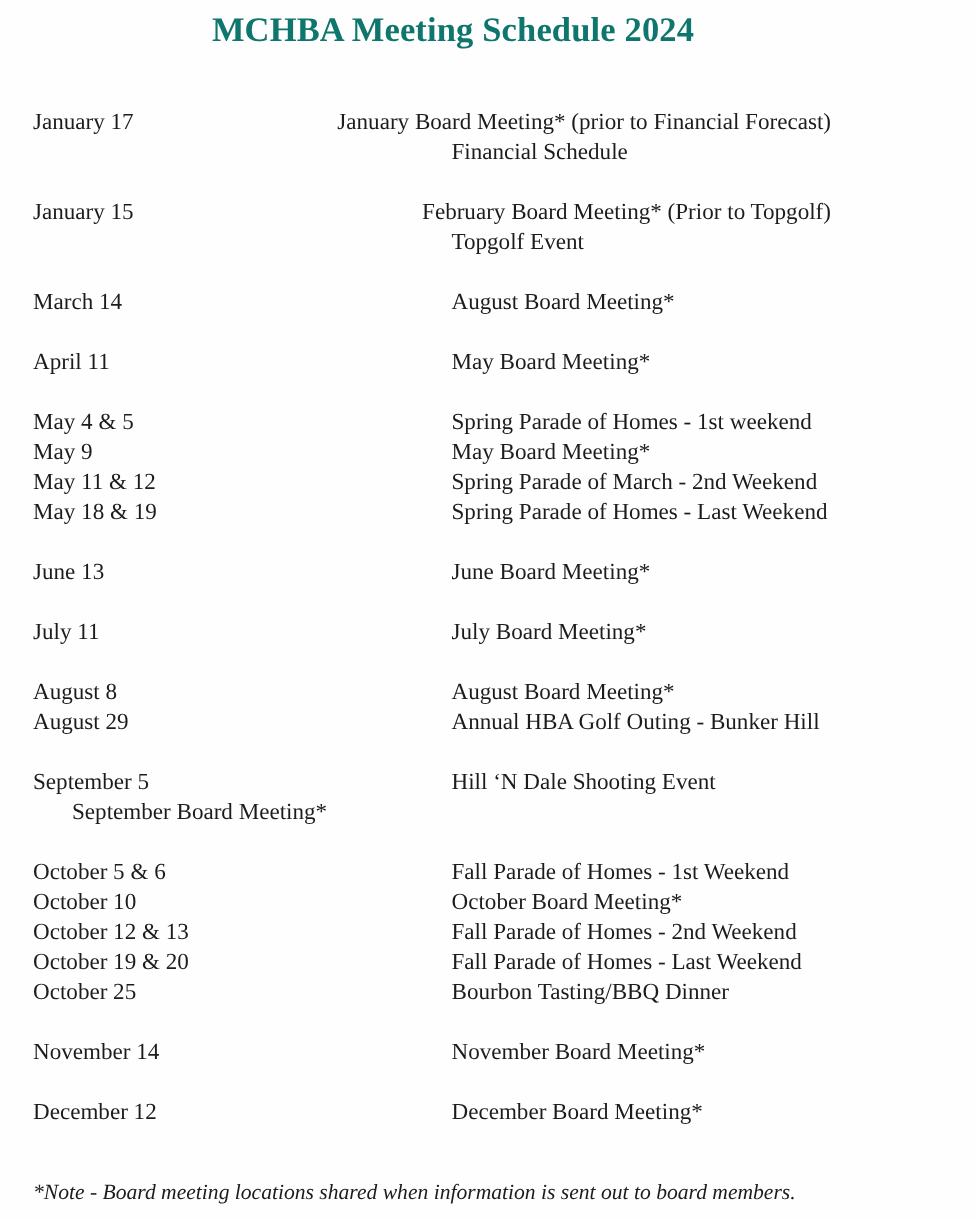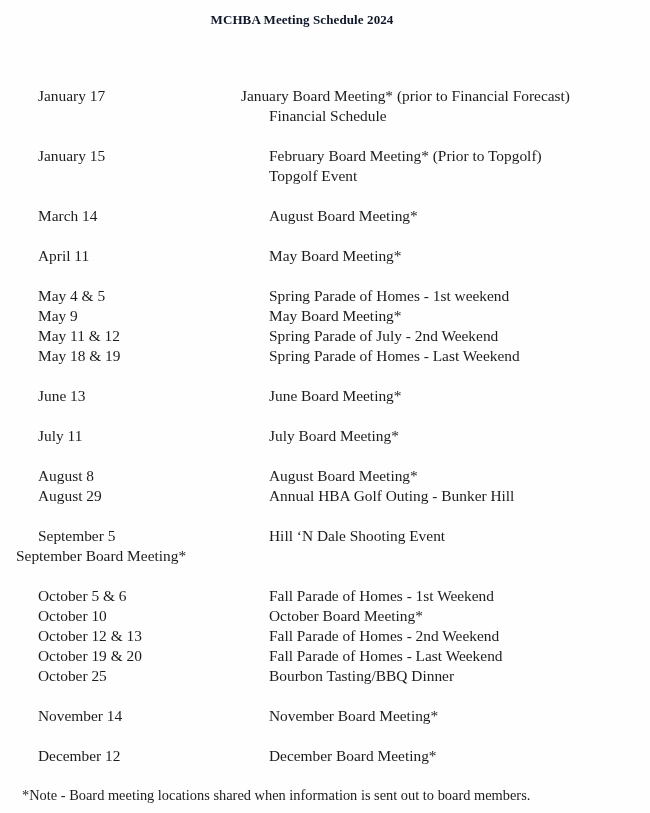--- a/index.html
+++ b/index.html
@@ -25,33 +25,32 @@
     background: #fefefe;
     box-sizing: border-box;
   }
 
   .doc-title {
     position: absolute;
     top: 8px;
     left: 0;
     width: 604px;
     text-align: center;
-    font-size: 13px;
+    font-size: 23px;
     font-weight: bold;
     letter-spacing: 0.1px;
-    color: #0f172a;
+    color: #0f766e;
     line-height: 24px;
   }
 
   .schedule {
     position: absolute;
-    top: 86px;
+    top: 72px;
     left: 0;
     width: 554px;
-    padding-left: 16px;
   }
 
   .month-block {
     margin-bottom: 20px;
   }
 
   .entry-row {
     display: flex;
     align-items: baseline;
     height: 20px;
@@ -65,32 +64,34 @@
     font-size: 15.4px;
     color: #1c1c1c;
     white-space: nowrap;
   }
 
   .entry-desc {
     flex: 1;
     font-size: 15.4px;
     color: #1c1c1c;
     white-space: nowrap;
+    margin-left: 48px;
   }
 
   .entry-row.continuation .entry-date {
     color: transparent;
   }
 
   .footnote {
     position: absolute;
     top: 786px;
     left: 22px;
     width: 610px;
     font-size: 14.4px;
+    font-style: italic;
     color: #1c1c1c;
     line-height: 19px;
     white-space: nowrap;
   }
 </style>
 </head>
 <body>
 
 <div class="page">
 
@@ -133,21 +134,21 @@
         <div class="entry-row">
           <div class="entry-date">May 4 &amp; 5</div>
           <div class="entry-desc">Spring Parade of Homes - 1st weekend</div>
         </div>
         <div class="entry-row">
           <div class="entry-date">May 9</div>
           <div class="entry-desc">May Board Meeting*</div>
         </div>
         <div class="entry-row">
           <div class="entry-date">May 11 &amp; 12</div>
-          <div class="entry-desc">Spring Parade of July - 2nd Weekend</div>
+          <div class="entry-desc">Spring Parade of March - 2nd Weekend</div>
         </div>
         <div class="entry-row">
           <div class="entry-date">May 18 &amp; 19</div>
           <div class="entry-desc">Spring Parade of Homes - Last Weekend</div>
         </div>
       </div>
       <div class="month-block">
         <div class="entry-row">
           <div class="entry-date">June 13</div>
           <div class="entry-desc">June Board Meeting*</div>

